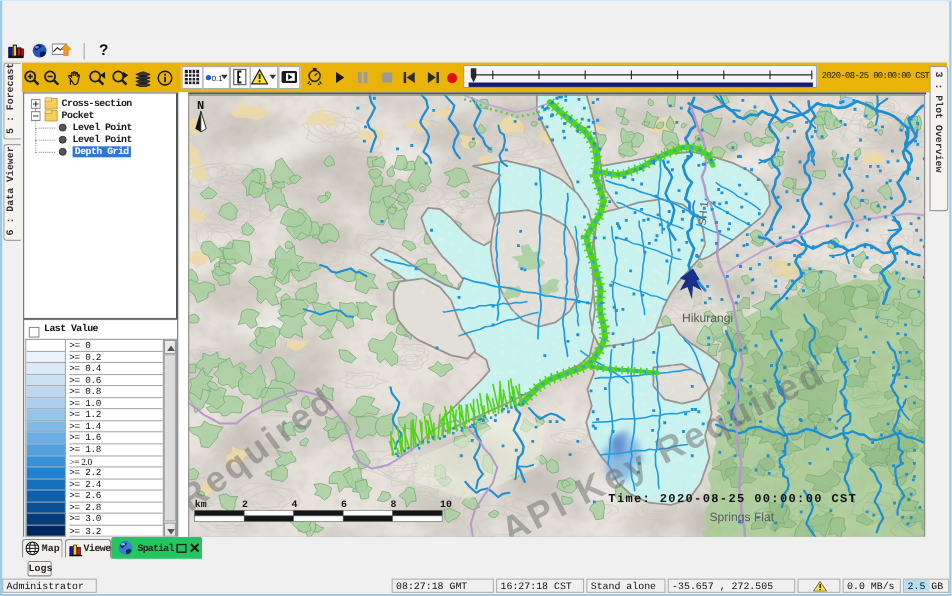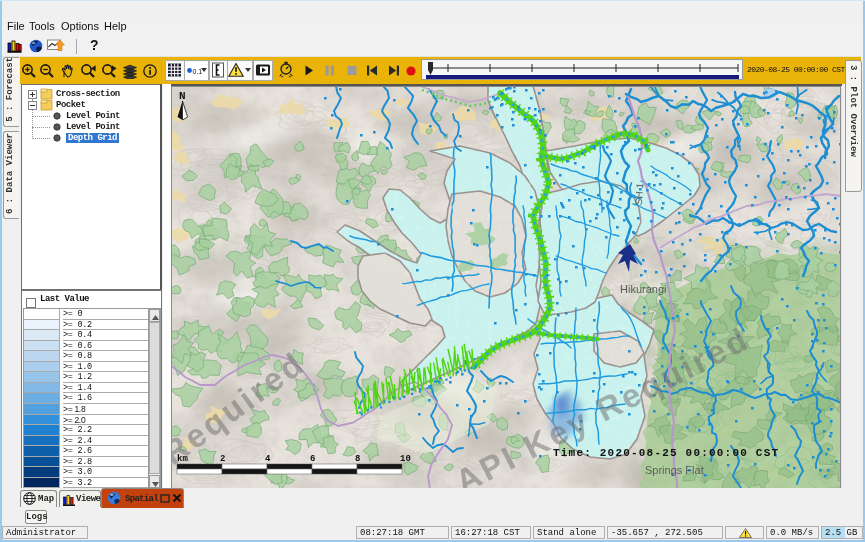--- a/index.html
+++ b/index.html
@@ -21,26 +21,20 @@
 #righttab span{position:absolute;left:2px;top:4px;writing-mode:vertical-rl;font-family:'Liberation Mono',monospace;font-size:9px;font-weight:bold;color:#333;white-space:nowrap}
 #treepanel{position:absolute;left:21px;top:84px;width:141px;height:206px;background:#fff;border:1px solid #6e6e6e;border-right:2px solid #555;font-family:'Liberation Mono',monospace;font-size:9px;font-weight:bold;color:#1a1a1a}
 #legendpanel{position:absolute;left:21px;top:290px;width:141px;height:200px;background:#fff;border:1px solid #777}
 #mappanel{position:absolute;left:171px;top:84px;width:671px;height:404px;background:#e8e6e1;border-top:2px solid #555}
 #bottombar{position:absolute;left:0;top:488px;width:861px;height:38px;background:#f0f0f0}
 #statusbar{position:absolute;left:0;top:526px;width:861px;height:14px;background:#f0f0f0;font-family:'Liberation Mono',monospace;font-size:9px;color:#111}
 .sfield{position:absolute;top:0;height:13px;border:1px solid #b0b0b0;background:#f0f0f0;padding:1px 2px 0 3px;white-space:nowrap;overflow:hidden}
 .btab{position:absolute;background:#f2f0ec;border:1px solid #8a8a8a;border-bottom:none;border-radius:3px 3px 0 0;font-family:'Liberation Mono',monospace;font-weight:bold;font-size:9px;color:#222}
 </style></head><body>
 <div id="win">
-<div id="menubar">
-      <span style="left:7px">File</span>
-      <span style="left:29px">Tools</span>
-      <span style="left:61px">Options</span>
-      <span style="left:104px">Help</span>
-    </div>
 <div id="toolbar1">
 <span class="abs" style="left:6px;top:2px"><svg width="17" height="17" viewBox="0 0 17 17" style="" xmlns="http://www.w3.org/2000/svg">
           <rect x="1.5" y="13" width="14" height="1.8" fill="#111"></rect>
           <rect x="2" y="5" width="3" height="8" fill="#1515c8" stroke="#000" stroke-width="0.8"></rect>
           <rect x="6" y="3" width="3" height="10" fill="#ffd400" stroke="#000" stroke-width="0.8"></rect>
           <rect x="10" y="5.5" width="3" height="7.5" fill="#e01010" stroke="#000" stroke-width="0.8"></rect>
           <rect x="13.2" y="6.5" width="2" height="6.5" fill="#e01010" stroke="#000" stroke-width="0.7"></rect>
         </svg></span>
 <span class="abs" style="left:29px;top:3px"><svg width="14" height="14" viewBox="0 0 14 14" style="" xmlns="http://www.w3.org/2000/svg">
           <circle cx="7" cy="7" r="6.3" fill="#2255cc"></circle>
@@ -235,23 +229,23 @@
 <span class="abs" style="left:39px;top:42.2px;width:89px;height:10.6px;border-bottom:1px solid #aaa;font-family:'Liberation Mono',monospace;font-size:8.5px;color:#111;letter-spacing:-0.3px">&gt;= 0.8</span>
 <span class="abs" style="left:0;top:52.8px;width:36px;height:10.6px;background:#abceee;border-bottom:1px solid #aaa;border-right:1px solid #aaa"></span>
 <span class="abs" style="left:39px;top:52.8px;width:89px;height:10.6px;border-bottom:1px solid #aaa;font-family:'Liberation Mono',monospace;font-size:8.5px;color:#111;letter-spacing:-0.3px">&gt;= 1.0</span>
 <span class="abs" style="left:0;top:63.3px;width:36px;height:10.6px;background:#97c4ea;border-bottom:1px solid #aaa;border-right:1px solid #aaa"></span>
 <span class="abs" style="left:39px;top:63.3px;width:89px;height:10.6px;border-bottom:1px solid #aaa;font-family:'Liberation Mono',monospace;font-size:8.5px;color:#111;letter-spacing:-0.3px">&gt;= 1.2</span>
 <span class="abs" style="left:0;top:73.9px;width:36px;height:10.6px;background:#82b9e6;border-bottom:1px solid #aaa;border-right:1px solid #aaa"></span>
 <span class="abs" style="left:39px;top:73.9px;width:89px;height:10.6px;border-bottom:1px solid #aaa;font-family:'Liberation Mono',monospace;font-size:8.5px;color:#111;letter-spacing:-0.3px">&gt;= 1.4</span>
 <span class="abs" style="left:0;top:84.4px;width:36px;height:10.6px;background:#6cade2;border-bottom:1px solid #aaa;border-right:1px solid #aaa"></span>
 <span class="abs" style="left:39px;top:84.4px;width:89px;height:10.6px;border-bottom:1px solid #aaa;font-family:'Liberation Mono',monospace;font-size:8.5px;color:#111;letter-spacing:-0.3px">&gt;= 1.6</span>
 <span class="abs" style="left:0;top:95.0px;width:36px;height:10.6px;background:#52a0de;border-bottom:1px solid #aaa;border-right:1px solid #aaa"></span>
-<span class="abs" style="left:39px;top:95.0px;width:89px;height:10.6px;border-bottom:1px solid #aaa;font-family:Liberation Sans, sans-serif;font-size:8.5px;color:#111;letter-spacing:-0.3px">&gt;= 1.8</span>
+<span class="abs" style="left:39px;top:95.0px;width:89px;height:10.6px;border-bottom:1px solid #aaa;font-family:Liberation Mono, monospace;font-size:8.5px;color:#111;letter-spacing:-0.3px">&gt;= 1.8</span>
 <span class="abs" style="left:0;top:105.5px;width:36px;height:10.6px;background:#3390da;border-bottom:1px solid #aaa;border-right:1px solid #aaa"></span>
-<span class="abs" style="left:39px;top:105.5px;width:89px;height:10.6px;border-bottom:1px solid #aaa;font-family:Liberation Sans, sans-serif;font-size:8.5px;color:#111;letter-spacing:-0.3px">&gt;= 2.0</span>
+<span class="abs" style="left:39px;top:105.5px;width:89px;height:10.6px;border-bottom:1px solid #aaa;font-family:Liberation Serif, serif;font-size:8.5px;color:#111;letter-spacing:-0.3px">&gt;= 2.0</span>
 <span class="abs" style="left:0;top:116.1px;width:36px;height:10.6px;background:#1f81d0;border-bottom:1px solid #aaa;border-right:1px solid #aaa"></span>
 <span class="abs" style="left:39px;top:116.1px;width:89px;height:10.6px;border-bottom:1px solid #aaa;font-family:'Liberation Mono',monospace;font-size:8.5px;color:#111;letter-spacing:-0.3px">&gt;= 2.2</span>
 <span class="abs" style="left:0;top:126.6px;width:36px;height:10.6px;background:#1670bd;border-bottom:1px solid #aaa;border-right:1px solid #aaa"></span>
 <span class="abs" style="left:39px;top:126.6px;width:89px;height:10.6px;border-bottom:1px solid #aaa;font-family:'Liberation Mono',monospace;font-size:8.5px;color:#111;letter-spacing:-0.3px">&gt;= 2.4</span>
 <span class="abs" style="left:0;top:137.2px;width:36px;height:10.6px;background:#0e60ab;border-bottom:1px solid #aaa;border-right:1px solid #aaa"></span>
 <span class="abs" style="left:39px;top:137.2px;width:89px;height:10.6px;border-bottom:1px solid #aaa;font-family:'Liberation Mono',monospace;font-size:8.5px;color:#111;letter-spacing:-0.3px">&gt;= 2.6</span>
 <span class="abs" style="left:0;top:147.7px;width:36px;height:10.6px;background:#085096;border-bottom:1px solid #aaa;border-right:1px solid #aaa"></span>
 <span class="abs" style="left:39px;top:147.7px;width:89px;height:10.6px;border-bottom:1px solid #aaa;font-family:'Liberation Mono',monospace;font-size:8.5px;color:#111;letter-spacing:-0.3px">&gt;= 2.8</span>
 <span class="abs" style="left:0;top:158.2px;width:36px;height:10.6px;background:#053d7c;border-bottom:1px solid #aaa;border-right:1px solid #aaa"></span>
 <span class="abs" style="left:39px;top:158.2px;width:89px;height:10.6px;border-bottom:1px solid #aaa;font-family:'Liberation Mono',monospace;font-size:8.5px;color:#111;letter-spacing:-0.3px">&gt;= 3.0</span>
@@ -1180,21 +1174,21 @@
       </span>
 <span class="btab" style="left:59px;top:2px;width:42px;height:17px">
         <span class="abs" style="left:2px;top:2px"><svg width="13" height="13" viewBox="0 0 13 13" style="" xmlns="http://www.w3.org/2000/svg">
             <rect x="1" y="11.5" width="12" height="1.5" fill="#111"></rect>
             <rect x="1.5" y="4" width="2.6" height="7.5" fill="#1515c8" stroke="#000" stroke-width="0.6"></rect>
             <rect x="5" y="2.5" width="2.6" height="9" fill="#ffd400" stroke="#000" stroke-width="0.6"></rect>
             <rect x="8.5" y="4.5" width="2.6" height="7" fill="#e01010" stroke="#000" stroke-width="0.6"></rect>
           </svg></span>
         <span class="abs" style="left:16px;top:3px;letter-spacing:-0.5px">Viewer</span>
       </span>
-<span class="btab" style="left:101px;top:0px;width:83px;height:20px;background:#c2410c">
+<span class="btab" style="left:101px;top:0px;width:83px;height:20px;background:#22c55e">
         <span class="abs" style="left:5px;top:2px"><svg width="14" height="14" viewBox="0 0 14 14" style="" xmlns="http://www.w3.org/2000/svg">
             <circle cx="7" cy="7" r="6.3" fill="#3a7ad8"></circle>
             <path d="M2 4.5 C3.5 2.5 6.5 1.8 8.5 3 C7.5 5 5.5 5.5 4.5 7.5 C3 7 2.5 5.5 2 4.5Z" fill="#0d2a55"></path>
             <path d="M8 8.5 C10 7.5 12 8 12.8 9.5 C11.8 11.8 9.8 13 8 12.8 C7.2 11 7.2 9.8 8 8.5Z" fill="#0d2a55"></path>
             <ellipse cx="4.8" cy="3.8" rx="2" ry="1.1" fill="#9cc2f0" opacity="0.9"></ellipse>
           </svg></span>
         <span class="abs" style="left:23px;top:5px;letter-spacing:-0.7px;font-size:9px">Spatial</span>
         <span class="abs" style="left:58px;top:5px"><svg width="10" height="10">
             <rect x="1" y="1" width="8" height="7" fill="none" stroke="#222" stroke-width="1.3"></rect>
           </svg></span>

